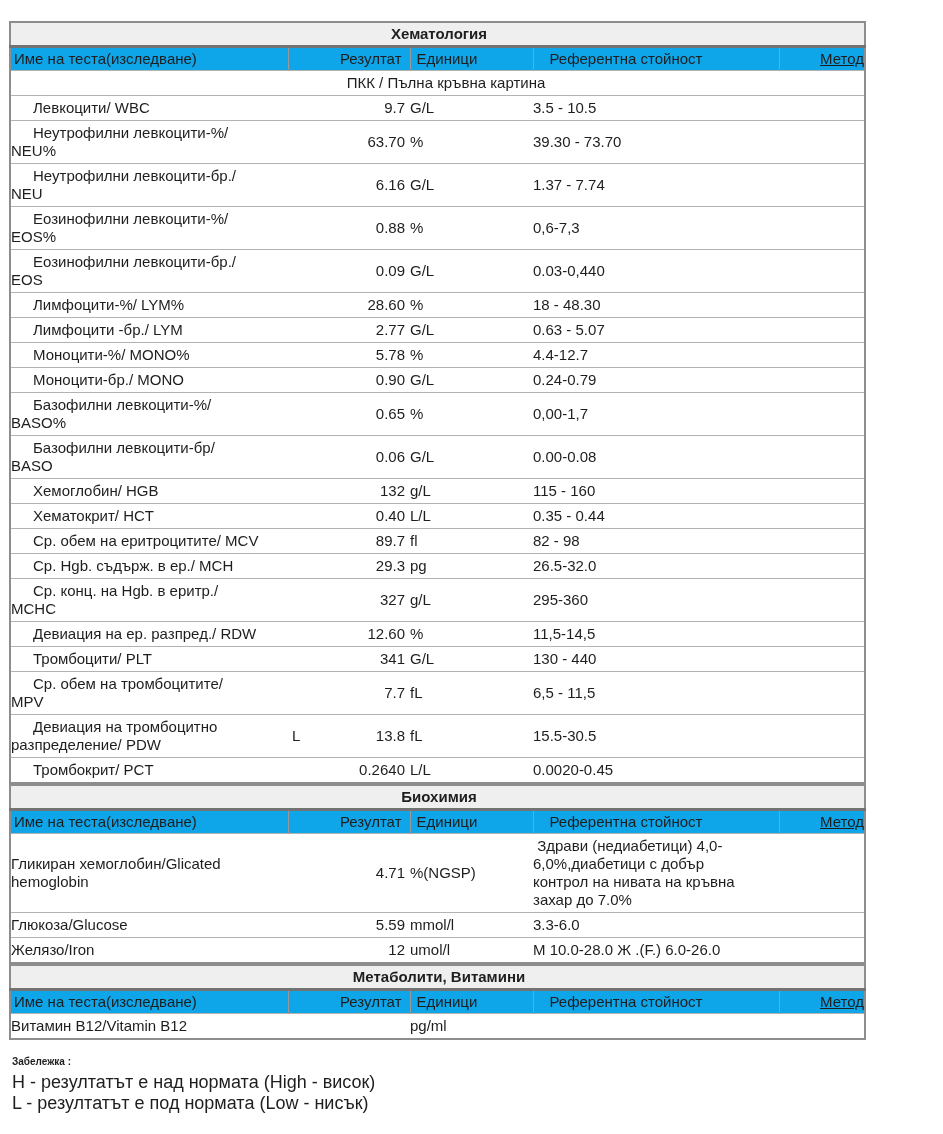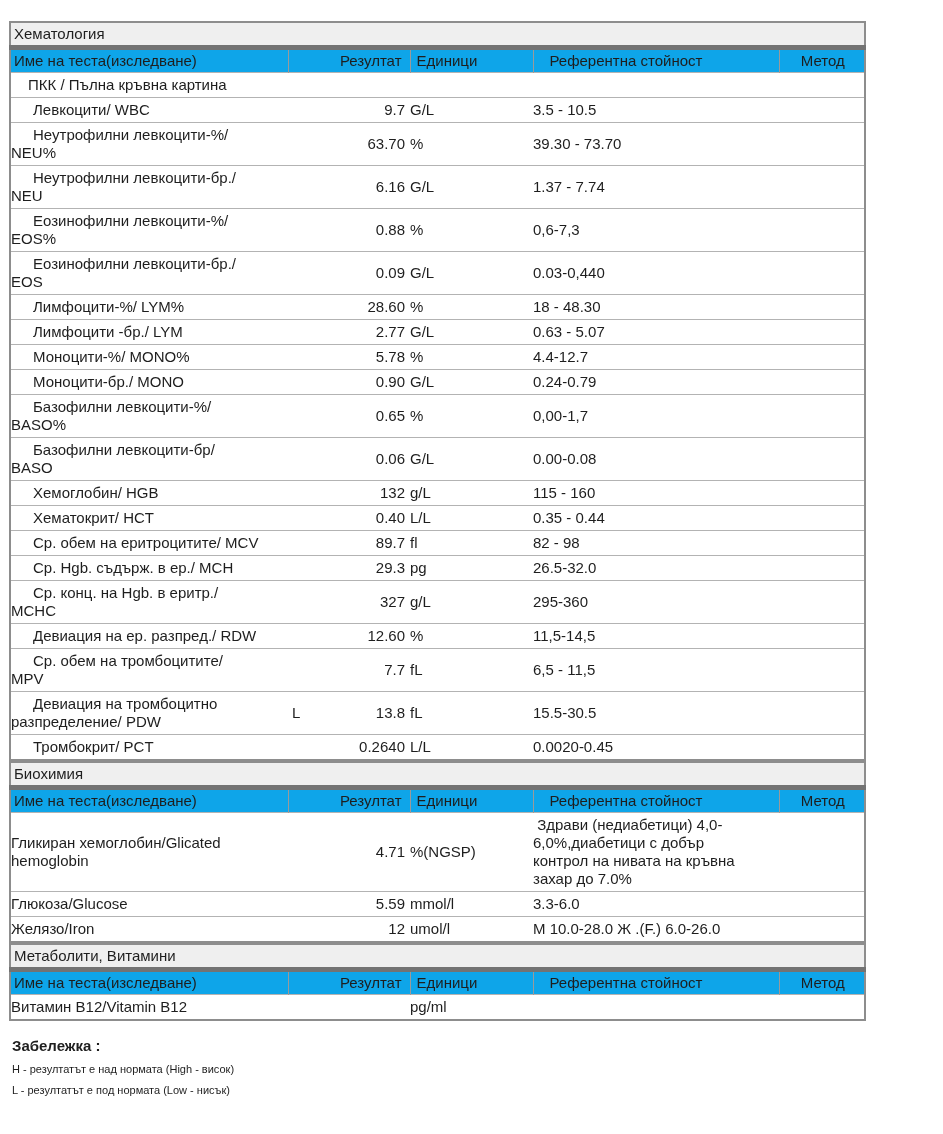--- a/index.html
+++ b/index.html
@@ -20,51 +20,52 @@
   }
   table.lab td {
     font-size:15px;
     line-height:18px;
     padding:3px 0;
     vertical-align:middle;
     overflow:hidden;
   }
   tr.sec td {
     background:#efefef;
-    font-weight:normal;
+    font-weight:bold;
     padding:2px 0 2px 3px;
-    border-bottom:5px solid #737373;
+    border-bottom:3px solid #737373;
+    text-align:center;
   }
   tr.hdr td {
     background:#0ea5e9;
     padding:2px 0 2px 3px;
   }
   tr.hdr td + td { border-left:1px solid #9a9a9a; }
   tr.hdr td.res-h { text-align:right; padding-right:8px; }
   tr.hdr td.un-h  { padding-left:6px; }
   tr.hdr td.rf-h  { padding-left:16px; }
-  tr.hdr td.mt-h  { text-align:center; padding-left:2px; }
+  tr.hdr td.mt-h  { text-align:right; padding-left:2px;text-decoration:underline; }
 
   tr.row td, tr.grp td { border-top:1px solid #b3b3b3; background:#ffffff; }
-  tr.grp td { padding-left:17px; }
+  tr.grp td { padding-left:17px;text-align:center; }
 
   td.nm { white-space:pre-line; padding-left:1px; padding-right:4px; }
   td.nm.ind { text-indent:22px; }
   td.res .res-in {
     display:flex; justify-content:space-between; align-items:center;
     padding:0 5px 0 4px;
   }
   td.res .flag { min-width:10px; }
   td.un { padding-left:8px;margin-left:40px; }
   td.rf { padding-left:10px; white-space:pre-line; padding-right:4px; }
   td.mt { }
 
   .note { margin:16px 0 0 3px; }
-  .note-title { font-weight:bold; font-size:15px; margin-bottom:5px; }
-  .note-line  { font-size:11px; line-height:21px; }
+  .note-title { font-weight:bold; font-size:10px; margin-bottom:5px; }
+  .note-line  { font-size:18px; line-height:21px; }
 </style>
 </head>
 <body>
 
 <div class="doc">
   <div id="tables">
       <table class="lab">
         <colgroup>
           <col style="width: 278px;">
           <col style="width: 122px;">
@@ -291,20 +292,32 @@
               <div class="res-in">
                 <span class="flag"></span>
                 <span class="val">12.60</span>
               </div>
             </td>
             <td class="un">%</td>
             <td class="rf">11,5-14,5</td>
             <td class="mt"></td>
           </tr>
           <tr class="row">
+            <td class="nm ind">Тромбоцити/ PLT</td>
+            <td class="res">
+              <div class="res-in">
+                <span class="flag"></span>
+                <span class="val">341</span>
+              </div>
+            </td>
+            <td class="un">G/L</td>
+            <td class="rf">130 - 440</td>
+            <td class="mt"></td>
+          </tr>
+          <tr class="row">
             <td class="nm ind">Ср. обем на тромбоцитите/
 MPV</td>
             <td class="res">
               <div class="res-in">
                 <span class="flag"></span>
                 <span class="val">7.7</span>
               </div>
             </td>
             <td class="un">fL</td>
             <td class="rf">6,5 - 11,5</td>

